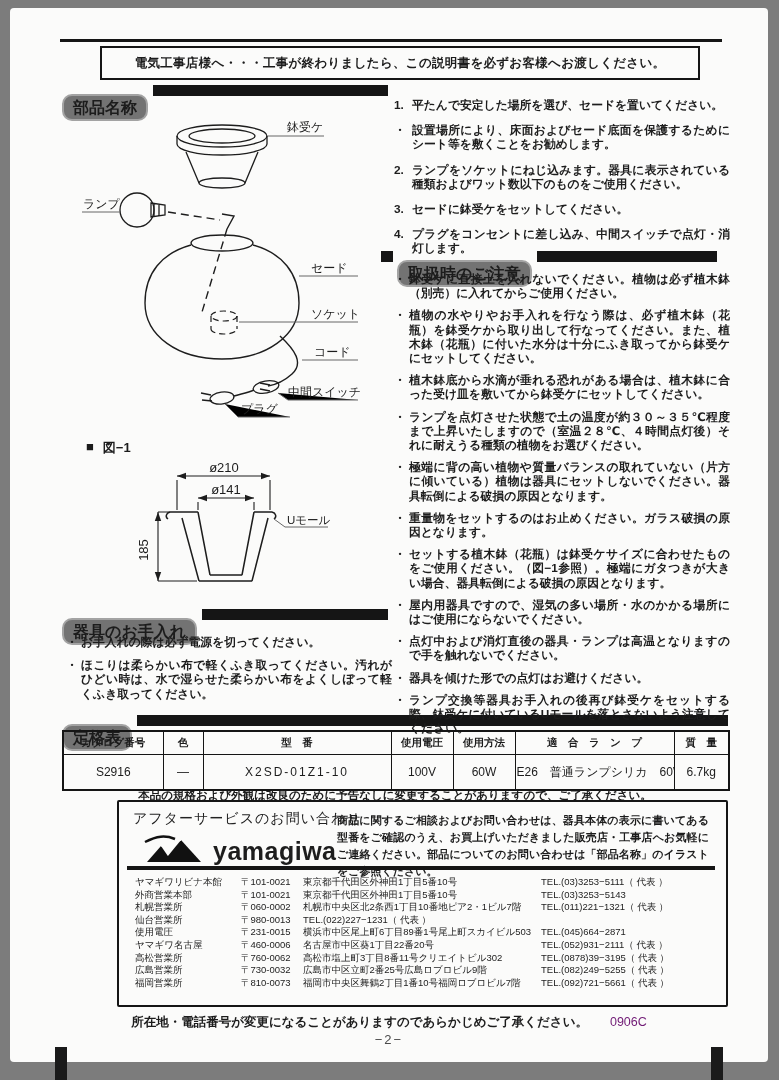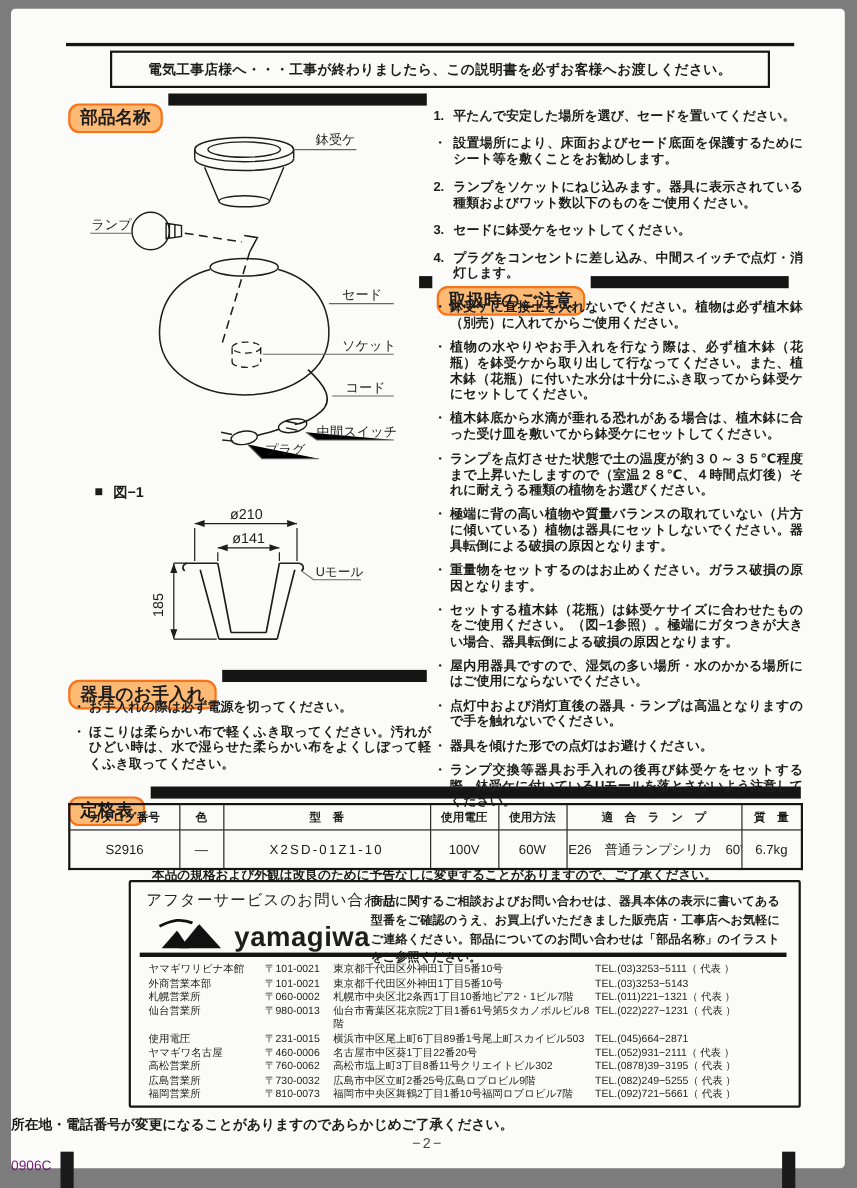--- a/index.html
+++ b/index.html
@@ -6,21 +6,21 @@
   body{background:#7c7c7c;font-family:"Liberation Sans","DejaVu Sans",sans-serif;-webkit-font-smoothing:antialiased;}
   .page{position:relative;width:779px;height:1080px;background:#7c7c7c;overflow:hidden;}
   .sheet{position:absolute;left:10px;top:8px;width:758px;height:1054px;background:#fbfbfa;border-radius:4px;color:#1c1c1c;}
   .abs{position:absolute;}
   
   #top-rule{left:50px;top:31px;width:662px;height:3px;background:#151515;}
   #banner{left:90px;top:38px;width:596px;height:30px;border:2px solid #151515;display:flex;align-items:center;justify-content:center;font-size:12.5px;font-weight:bold;letter-spacing:.3px;background:#fbfbfa;}
   
   .sec{display:flex;align-items:center;height:28px;}
   .sec .stub{width:12px;height:11px;background:#151515;margin-right:4px;}
-  .sec-label{border:2px solid #f97316;border-radius:10px;padding:0 9px;font-size:16px;font-weight:bold;line-height:23px;white-space:nowrap;background:#fdba74;margin-top:35px;}
+  .sec-label{border:2px solid #a3a3a3;border-radius:10px;padding:0 9px;font-size:16px;font-weight:bold;line-height:23px;white-space:nowrap;background:#737373;margin-top:35px;}
   .sec-bar{flex:1;height:11px;background:#151515;margin-left:5px;}
   #sec-parts{left:52px;top:68px;width:326px;}
   #sec-usage{left:382px;top:68px;width:336px;}
   #sec-cautions{left:371px;top:234px;width:336px;}
   #sec-care{left:52px;top:592px;width:326px;}
   #sec-rating{left:52px;top:698px;width:666px;}
   
   .tlist{font-size:11.8px;line-height:14.2px;font-weight:bold;color:#1d1d1d;}
   .titem{display:flex;margin-bottom:8px;}
   .titem .mk{flex:none;width:15px;}
@@ -51,21 +51,21 @@
   #brand-logo{left:22px;top:30px;}
   #service-paragraph{left:218px;top:10px;width:372px;font-size:11px;font-weight:bold;line-height:17px;text-align:justify;}
   #service-divider{left:8px;top:64px;width:588px;height:4px;background:#151515;}
   #office-list{left:16px;top:74px;width:578px;}
   .office-row{display:flex;font-size:9.5px;line-height:12.6px;color:#222;}
   .office-row .o-name{flex:none;width:106px;}
   .office-row .o-postal{flex:none;width:62px;}
   .office-row .o-addr{flex:1;}
   .office-row .o-tel{flex:none;width:172px;}
   
-  #footer-note{left:0;top:1006px;width:758px;display:flex;justify-content:center;align-items:baseline;gap:22px;font-size:12.5px;font-weight:bold;flex-direction:column;}
+  #footer-note{left:0;top:1006px;width:758px;display:flex;justify-content:center;align-items:baseline;gap:22px;font-size:12.5px;font-weight:bold;}
   #footer-code{font-weight:normal;font-size:12.5px;color:#701a75;}
   #page-number{left:0;top:1024px;width:758px;text-align:center;font-size:13px;letter-spacing:2px;color:#4a4a4a;}
   .crop-mark{position:absolute;width:12px;height:33px;background:#1a1a1a;}
   #crop-left{left:55px;top:1047px;}
   #crop-right{left:711px;top:1047px;}
 </style>
 </head>
 <body>
 
 <div class="page">
@@ -325,21 +325,20 @@
           </div>
         <div class="office-row">
             <span class="o-name">札幌営業所</span>
             <span class="o-postal">〒060-0002</span>
             <span class="o-addr">札幌市中央区北2条西1丁目10番地ピア2・1ビル7階</span>
             <span class="o-tel">TEL.(011)221−1321（ 代表 ）</span>
           </div>
         <div class="office-row">
             <span class="o-name">仙台営業所</span>
             <span class="o-postal">〒980-0013</span>
-            <span class="o-addr">仙台市青葉区花京院2丁目1番61号第5タカノボルビル8階</span>
             <span class="o-tel">TEL.(022)227−1231（ 代表 ）</span>
           </div>
         <div class="office-row">
             <span class="o-name">使用電圧</span>
             <span class="o-postal">〒231-0015</span>
             <span class="o-addr">横浜市中区尾上町6丁目89番1号尾上町スカイビル503</span>
             <span class="o-tel">TEL.(045)664−2871</span>
           </div>
         <div class="office-row">
             <span class="o-name">ヤマギワ名古屋</span>

